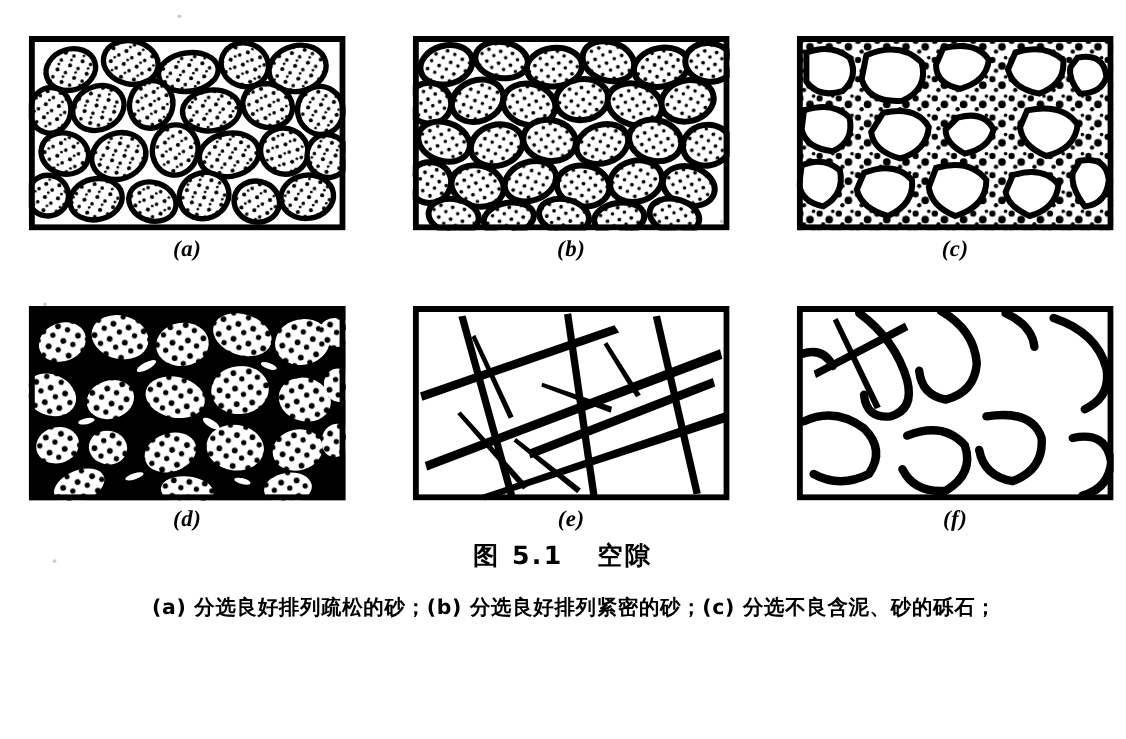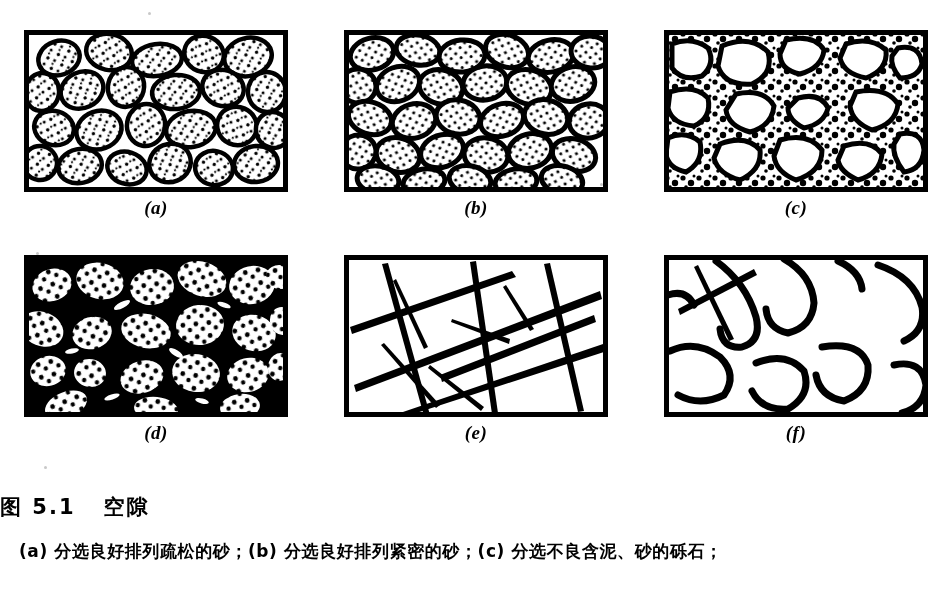--- a/index.html
+++ b/index.html
@@ -66,22 +66,23 @@
     font-weight: 700;
     font-size: 19px;
     line-height: 24px;
     letter-spacing: 0.5px;
   }
 
   
   .caption-block {
     position: absolute;
     left: 0;
-    top: 492px;
+    top: 448px;
     width: 938px;
+    text-align: center;
   }
 
   .figure-title {
     font-family: "DejaVu Sans", "Liberation Sans", sans-serif;
     font-weight: 700;
     font-size: 21px;
     line-height: 30px;
     letter-spacing: 2px;
     white-space: pre;
   }

